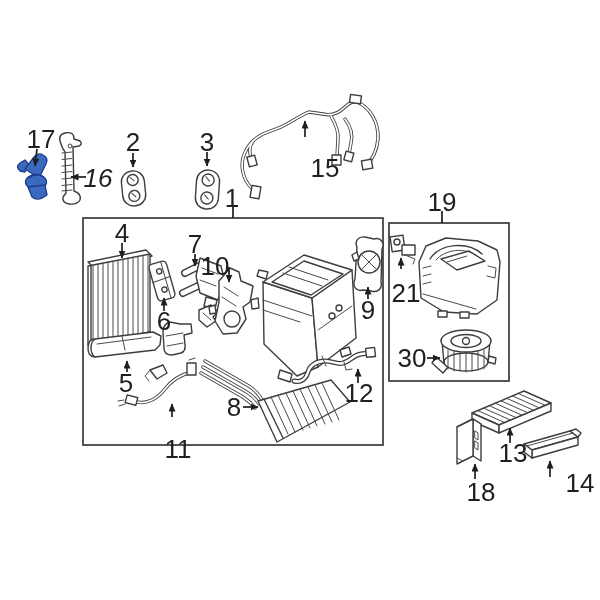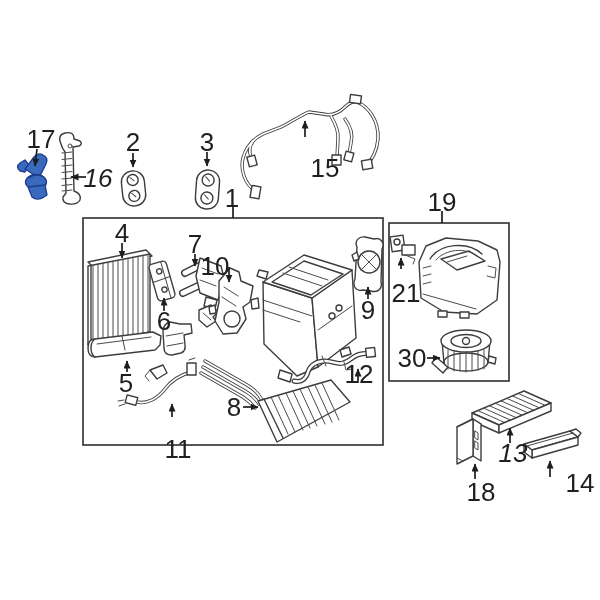--- a/index.html
+++ b/index.html
@@ -257,22 +257,22 @@
 <div class="callout" style="left:133px; top:142px;">2</div>
 <div class="callout" style="left:207px; top:142px;">3</div>
 <div class="callout" style="left:122px; top:233px;">4</div>
 <div class="callout" style="left:126px; top:383px;">5</div>
 <div class="callout" style="left:164px; top:321px;">6</div>
 <div class="callout" style="left:195px; top:244px;">7</div>
 <div class="callout" style="left:234px; top:407px;">8</div>
 <div class="callout" style="left:368px; top:310px;">9</div>
 <div class="callout" style="left:215px; top:257px;margin-top:9px;">10</div>
 <div class="callout" style="left:178px; top:429px;margin-top:20px;">11</div>
-<div class="callout" style="left:359px; top:374px;">12</div>
-<div class="callout" style="left:513px; top:453px;font-style:italic;">13</div>
+<div class="callout" style="left:359px; top:393px;">12</div>
+<div class="callout" style="left:513px; top:453px;">13</div>
 <div class="callout" style="left:553px; top:483px;margin-left:27px;">14</div>
 <div class="callout" style="left:306px; top:168px;margin-left:19px;">15</div>
 <div class="callout" style="left:98px;  top:178px;font-style:italic;">16</div>
 <div class="callout" style="left:41px;  top:139px;">17</div>
 <div class="callout" style="left:481px; top:492px;">18</div>
 <div class="callout" style="left:442px; top:202px;">19</div>
 <div class="callout" style="left:412px; top:358px;">30</div>
 <div class="callout" style="left:406px; top:293px;">21</div>
 </div>
 

